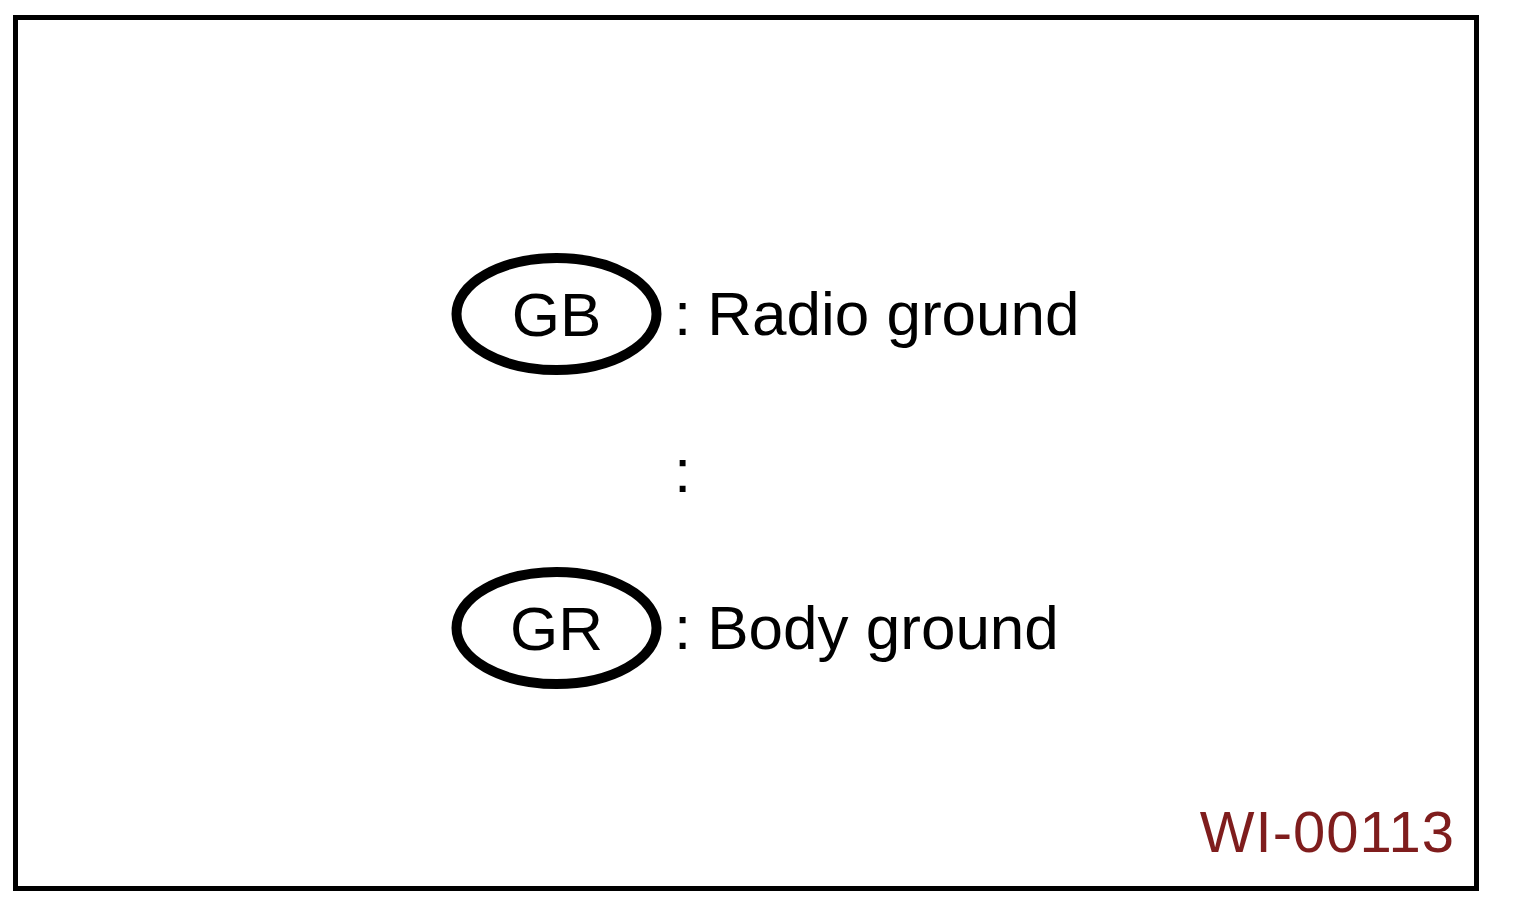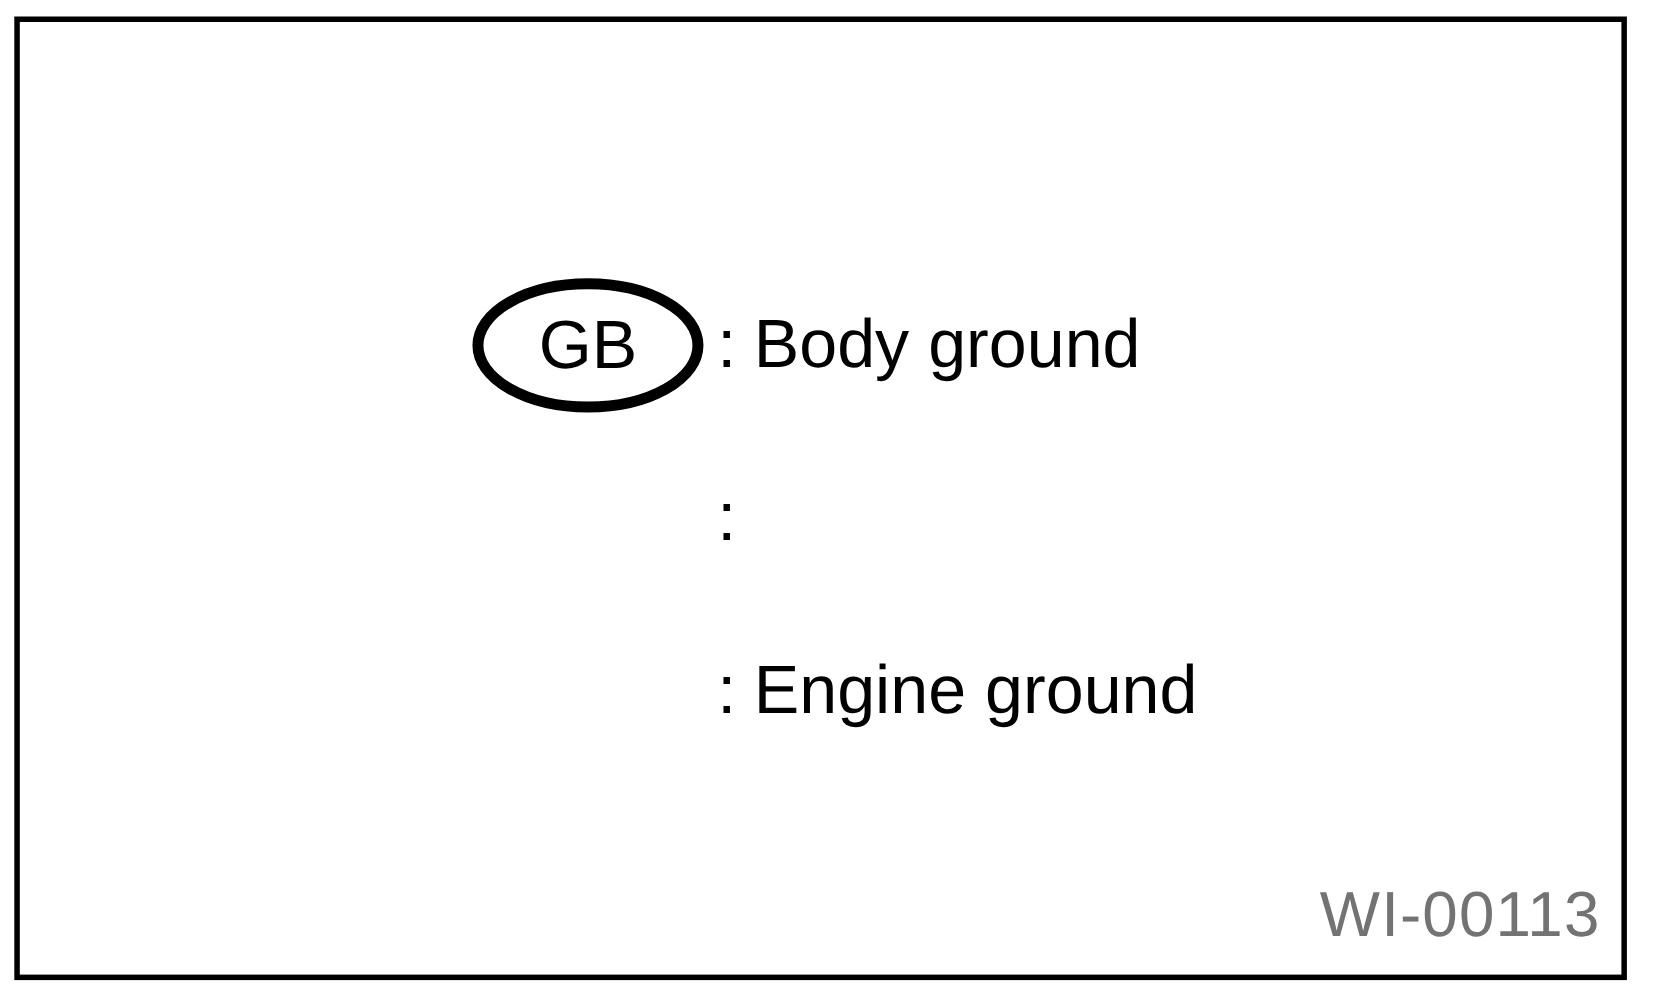--- a/index.html
+++ b/index.html
@@ -29,21 +29,21 @@
     width: 1466px;
     height: 876px;
     box-sizing: border-box;
     border: 5px solid #000000;
     background: #ffffff;
   }
 
   
   #legend-list {
     position: absolute;
-    left: 398px;
+    left: 420px;
     top: 217px;
     width: 760px;
   }
 
   .legend-row {
     position: relative;
     height: 157px;
   }
 
   
@@ -86,21 +86,21 @@
     margin-right: 16px;
   }
 
   
   #reference-code {
     position: absolute;
     right: 19px;
     bottom: 25px;
     font-size: 58px;
     line-height: 1;
-    color: #737373;
+    color: #7f1d1d;
     white-space: nowrap;
     letter-spacing: 1px;
   }
 </style>
 </head>
 <body>
 
 <div id="figure-root">
 
   <div id="diagram-frame">
@@ -109,34 +109,40 @@
 
       <div class="legend-row">
         <div class="symbol-ellipse">
           <svg viewBox="0 0 211 124" xmlns="http://www.w3.org/2000/svg">
             <ellipse cx="105.5" cy="62" rx="100" ry="56" fill="#ffffff" stroke="#000000" stroke-width="10"></ellipse>
             <text class="symbol-code" x="105.5" y="62" text-anchor="middle" dominant-baseline="central">GB</text>
           </svg>
         </div>
         <div class="legend-text">
           <span class="legend-colon">:</span>
-          <span>Body ground</span>
+          <span>Radio ground</span>
         </div>
       </div>
 
       <div class="legend-row">
         <div class="legend-text">
           <span class="legend-colon">:</span>
         </div>
       </div>
 
       <div class="legend-row">
+        <div class="symbol-ellipse">
+          <svg viewBox="0 0 211 124" xmlns="http://www.w3.org/2000/svg">
+            <ellipse cx="105.5" cy="62" rx="100" ry="56" fill="#ffffff" stroke="#000000" stroke-width="10"></ellipse>
+            <text class="symbol-code" x="105.5" y="62" text-anchor="middle" dominant-baseline="central">GR</text>
+          </svg>
+        </div>
         <div class="legend-text">
           <span class="legend-colon">:</span>
-          <span>Engine ground</span>
+          <span>Body ground</span>
         </div>
       </div>
 
     </div>
 
     <div id="reference-code">WI-00113</div>
 
   </div>
 </div>
 

